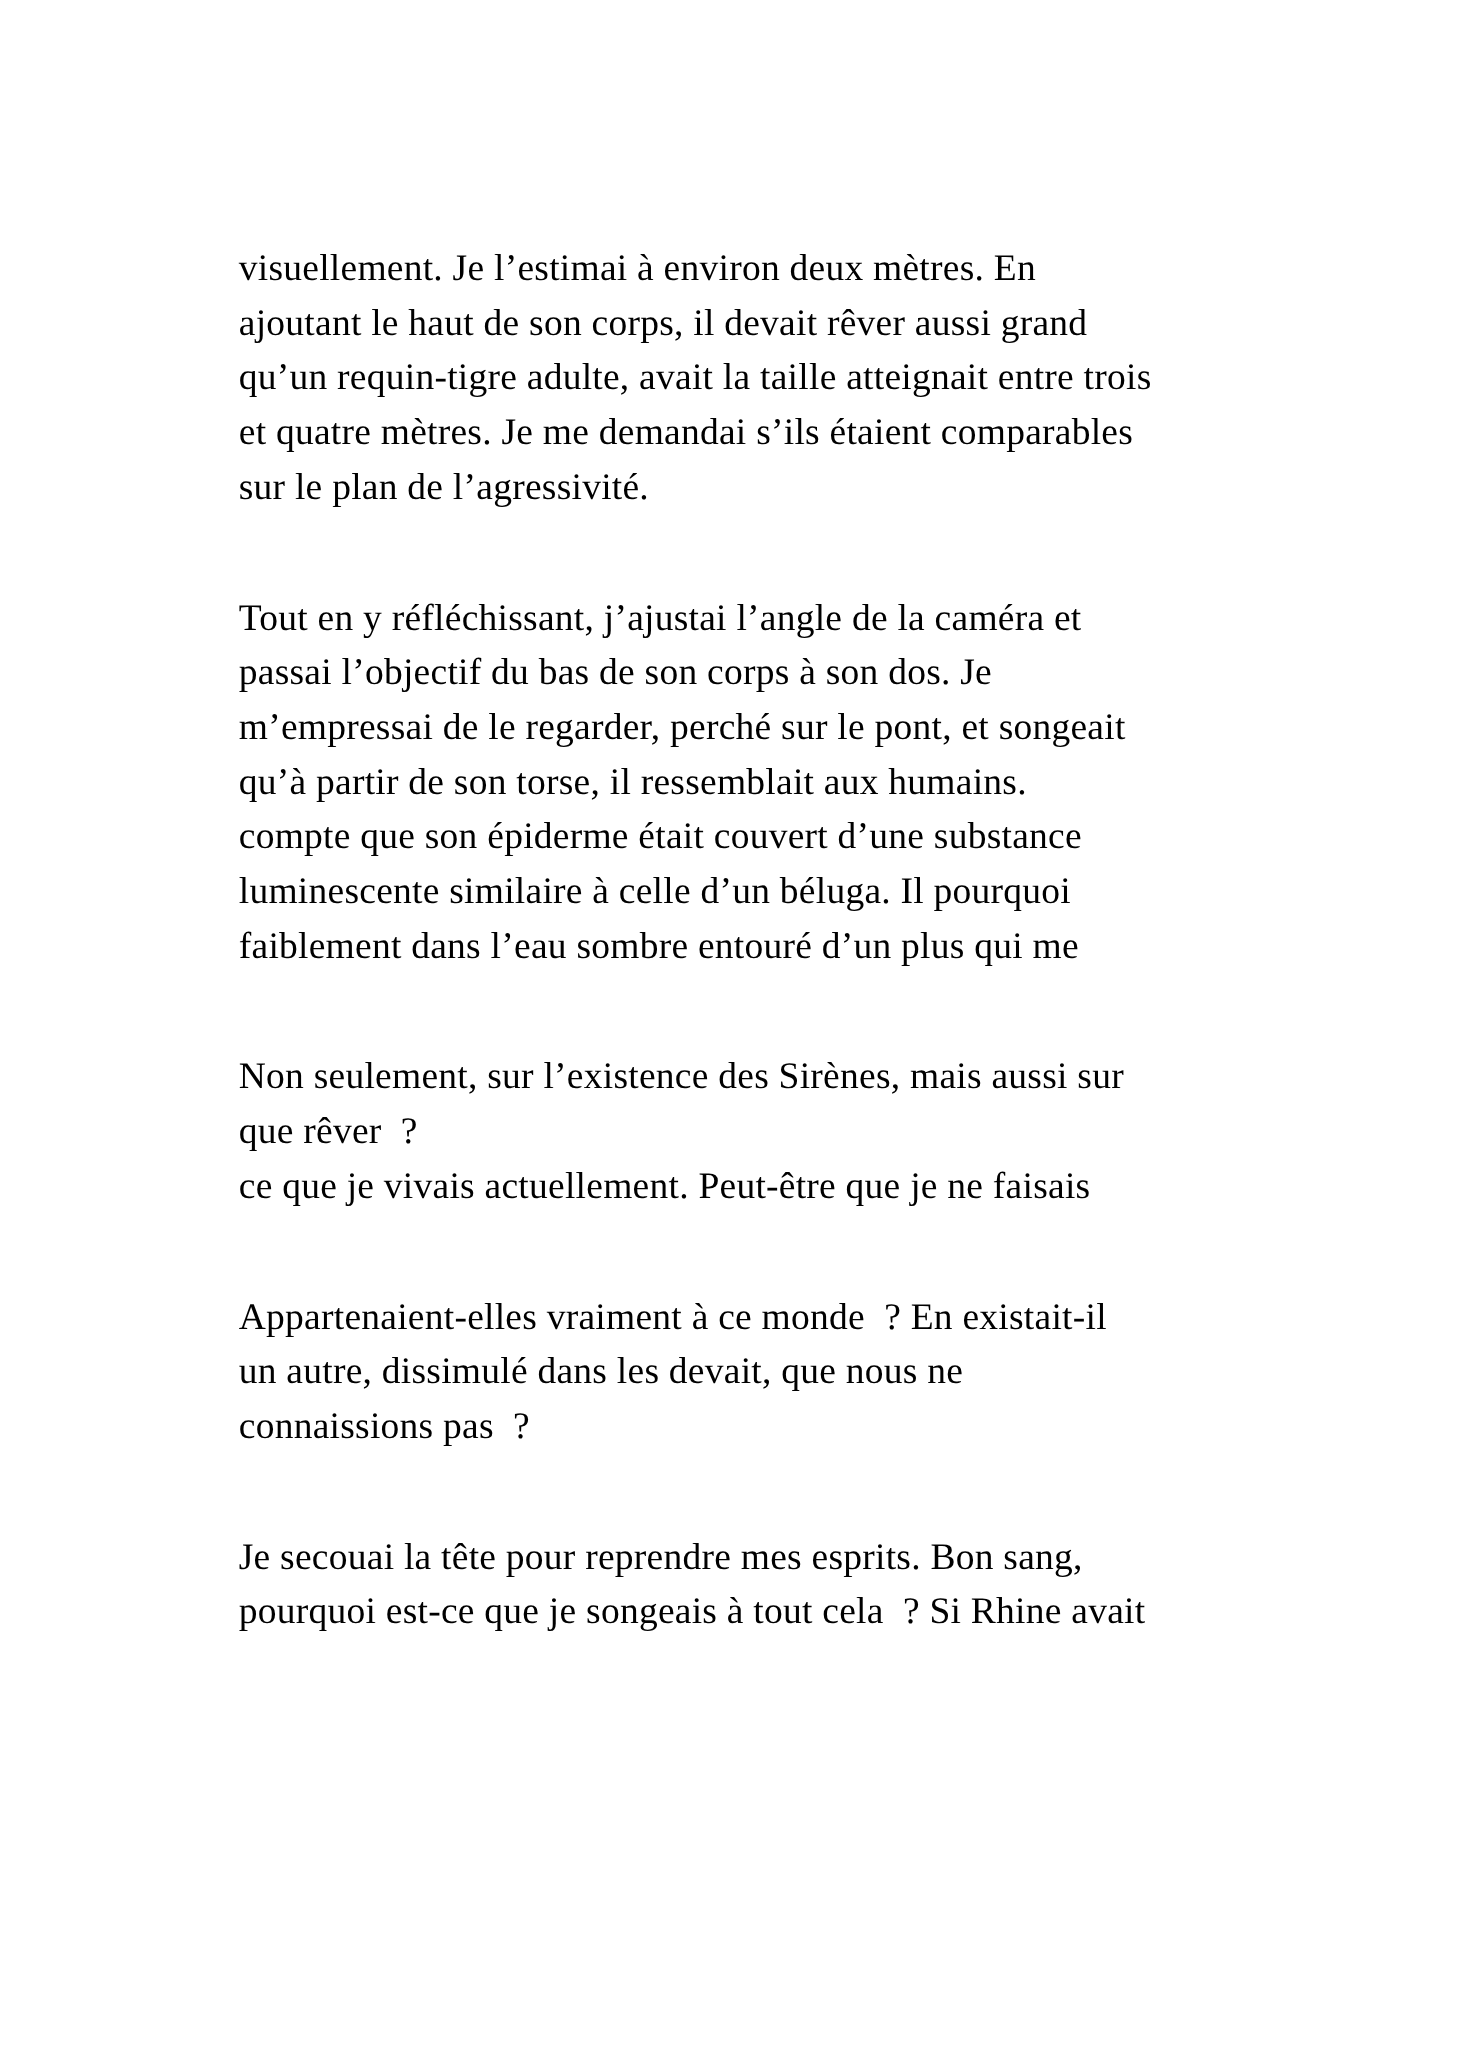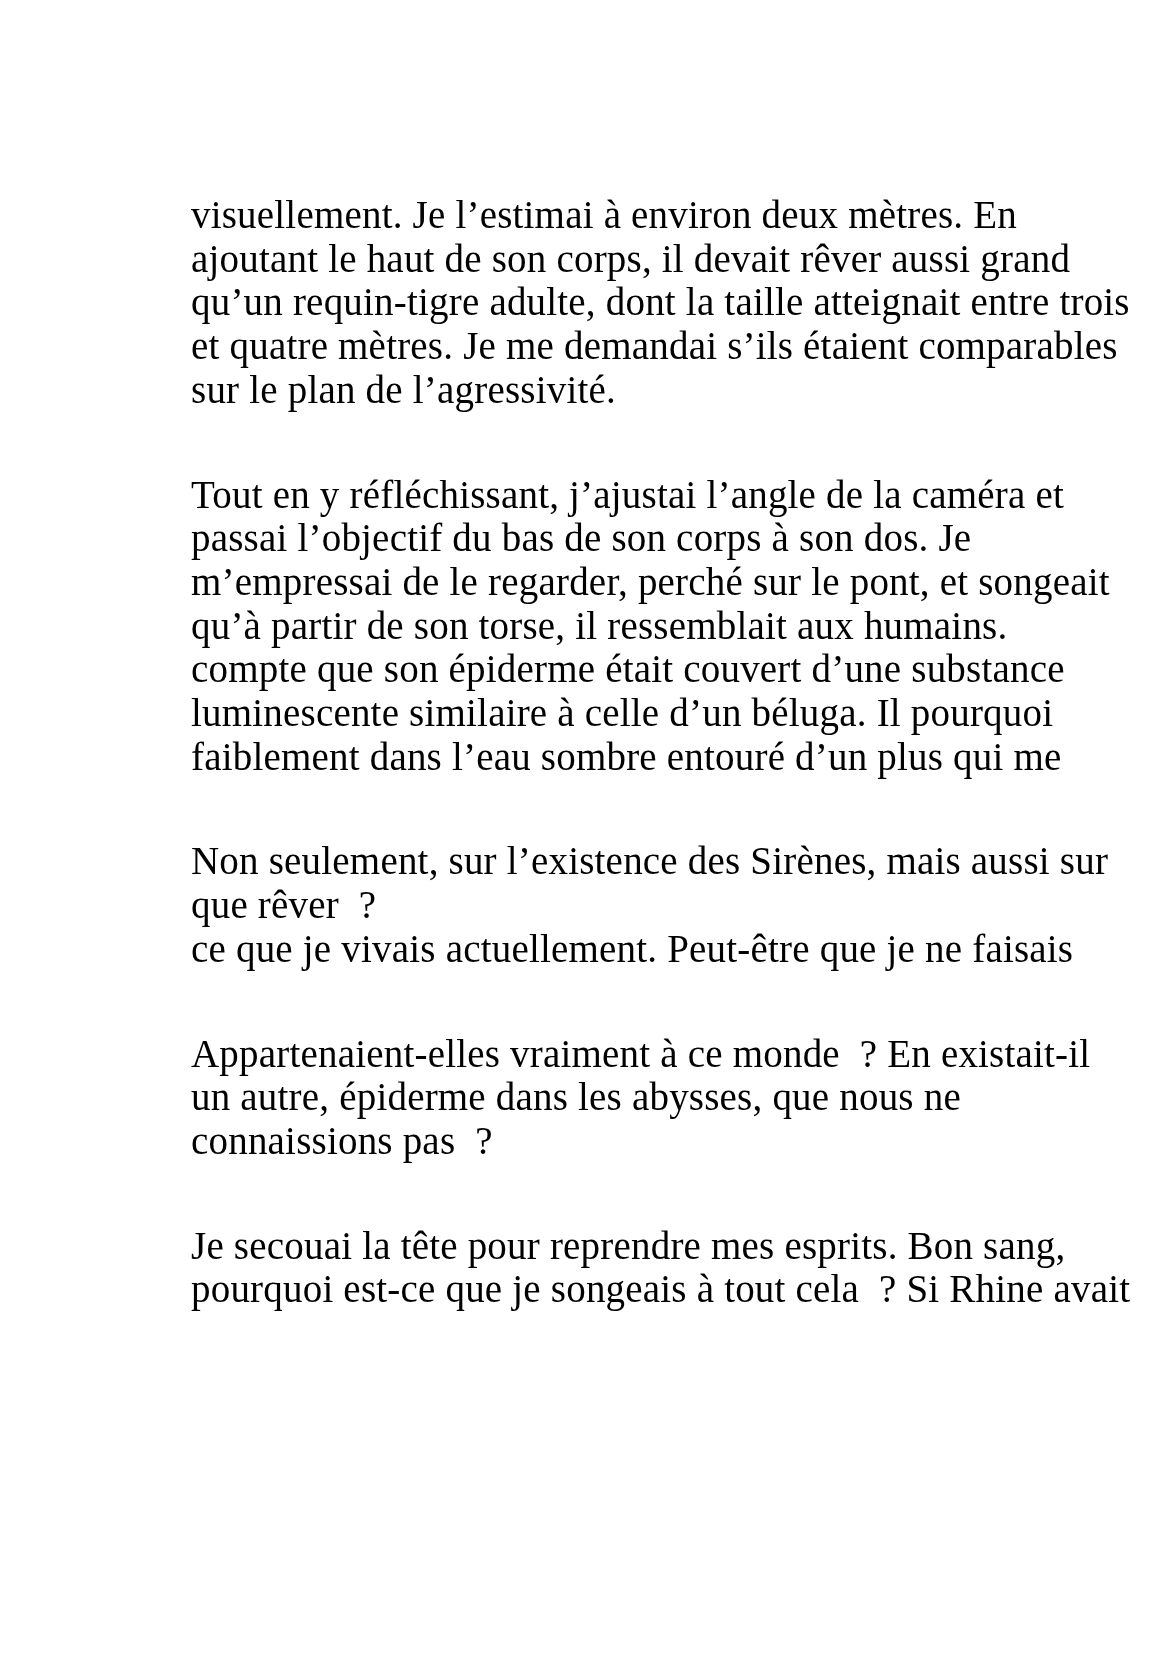--- a/index.html
+++ b/index.html
@@ -24,57 +24,57 @@
     width: 810px;
   }
   .para {
     margin: 0 0 61px 0;
     padding: 0;
   }
   .para:last-child {
     margin-bottom: 0;
   }
   .line {
-    font-size: 39px;
+    font-size: 30px;
     line-height: 43.7px;
     white-space: pre;      
     letter-spacing: 0.2px;
   }
   .para.italic .line {
   }
 </style>
 </head>
 <body>
 
 <div class="page">
   <div class="text-block" id="text-block">
       <div class="para">
         <div class="line">visuellement. Je l’estimai à environ deux mètres. En</div>
         <div class="line">ajoutant le haut de son corps, il devait rêver aussi grand</div>
-        <div class="line">qu’un requin-tigre adulte, dont la taille atteignait entre trois</div>
+        <div class="line">qu’un requin-tigre adulte, avait la taille atteignait entre trois</div>
         <div class="line">et quatre mètres. Je me demandai s’ils étaient comparables</div>
         <div class="line">sur le plan de l’agressivité.</div>
       </div>
       <div class="para">
         <div class="line">Tout en y réfléchissant, j’ajustai l’angle de la caméra et</div>
         <div class="line">passai l’objectif du bas de son corps à son dos. Je</div>
         <div class="line">m’empressai de le regarder, perché sur le pont, et songeait</div>
         <div class="line">qu’à partir de son torse, il ressemblait aux humains.</div>
         <div class="line">compte que son épiderme était couvert d’une substance</div>
         <div class="line">luminescente similaire à celle d’un béluga. Il pourquoi</div>
         <div class="line">faiblement dans l’eau sombre entouré d’un plus qui me</div>
       </div>
       <div class="para">
         <div class="line">Non seulement, sur l’existence des Sirènes, mais aussi sur</div>
         <div class="line">que rêver  ?</div>
         <div class="line">ce que je vivais actuellement. Peut-être que je ne faisais</div>
       </div>
       <div class="para italic">
         <div class="line">Appartenaient-elles vraiment à ce monde  ? En existait-il</div>
-        <div class="line">un autre, épiderme dans les abysses, que nous ne</div>
+        <div class="line">un autre, dissimulé dans les devait, que nous ne</div>
         <div class="line">connaissions pas  ?</div>
       </div>
       <div class="para">
         <div class="line">Je secouai la tête pour reprendre mes esprits. Bon sang,</div>
         <div class="line">pourquoi est-ce que je songeais à tout cela  ? Si Rhine avait</div>
       </div>
     </div>
 </div>
 
 </body></html>

